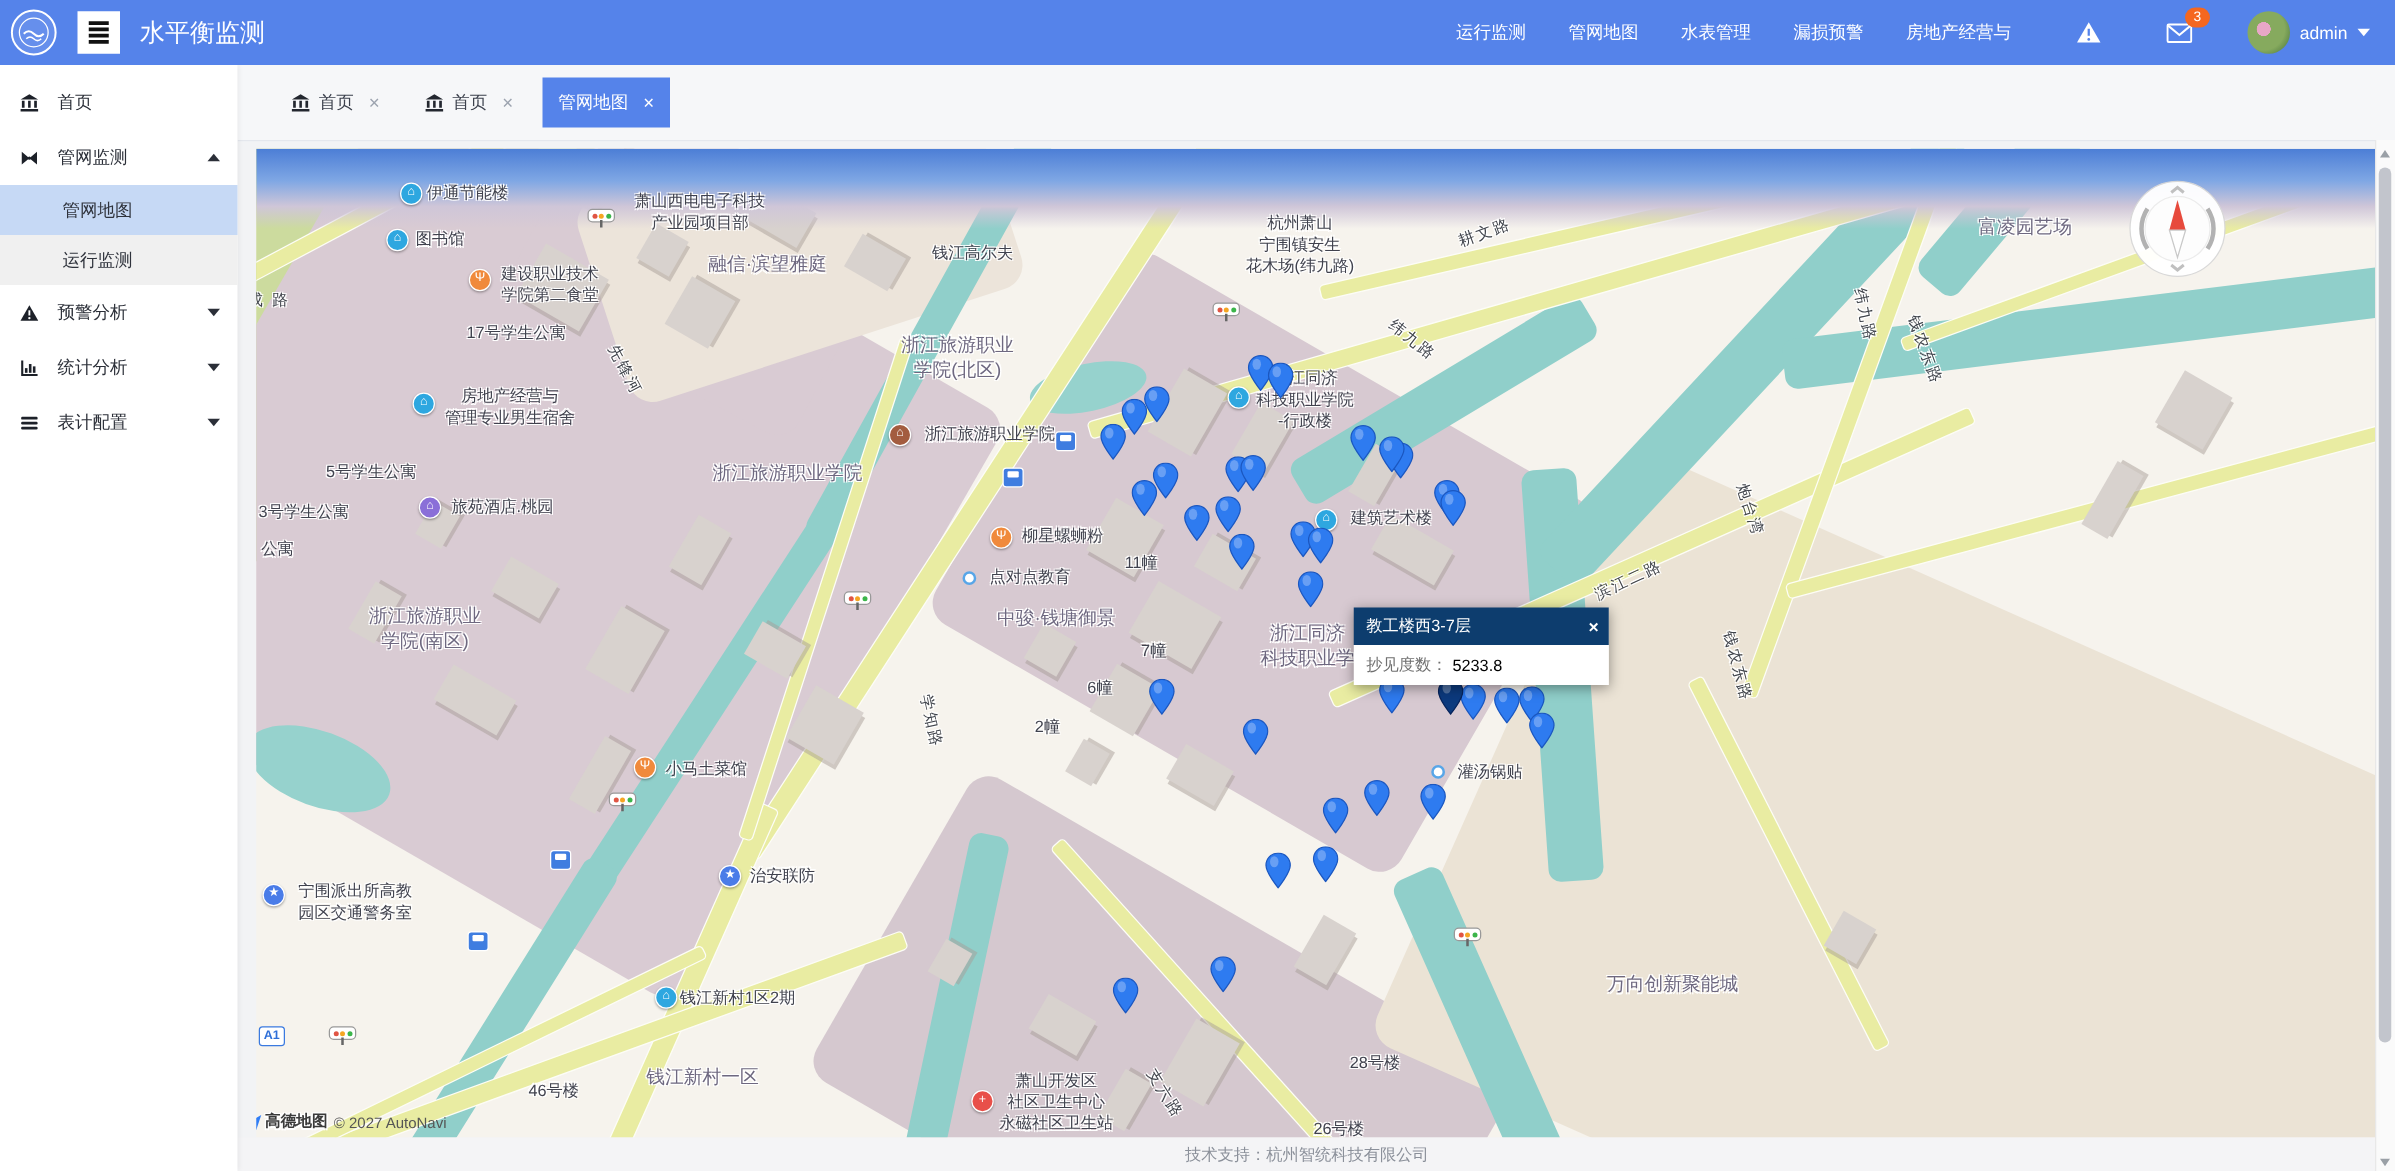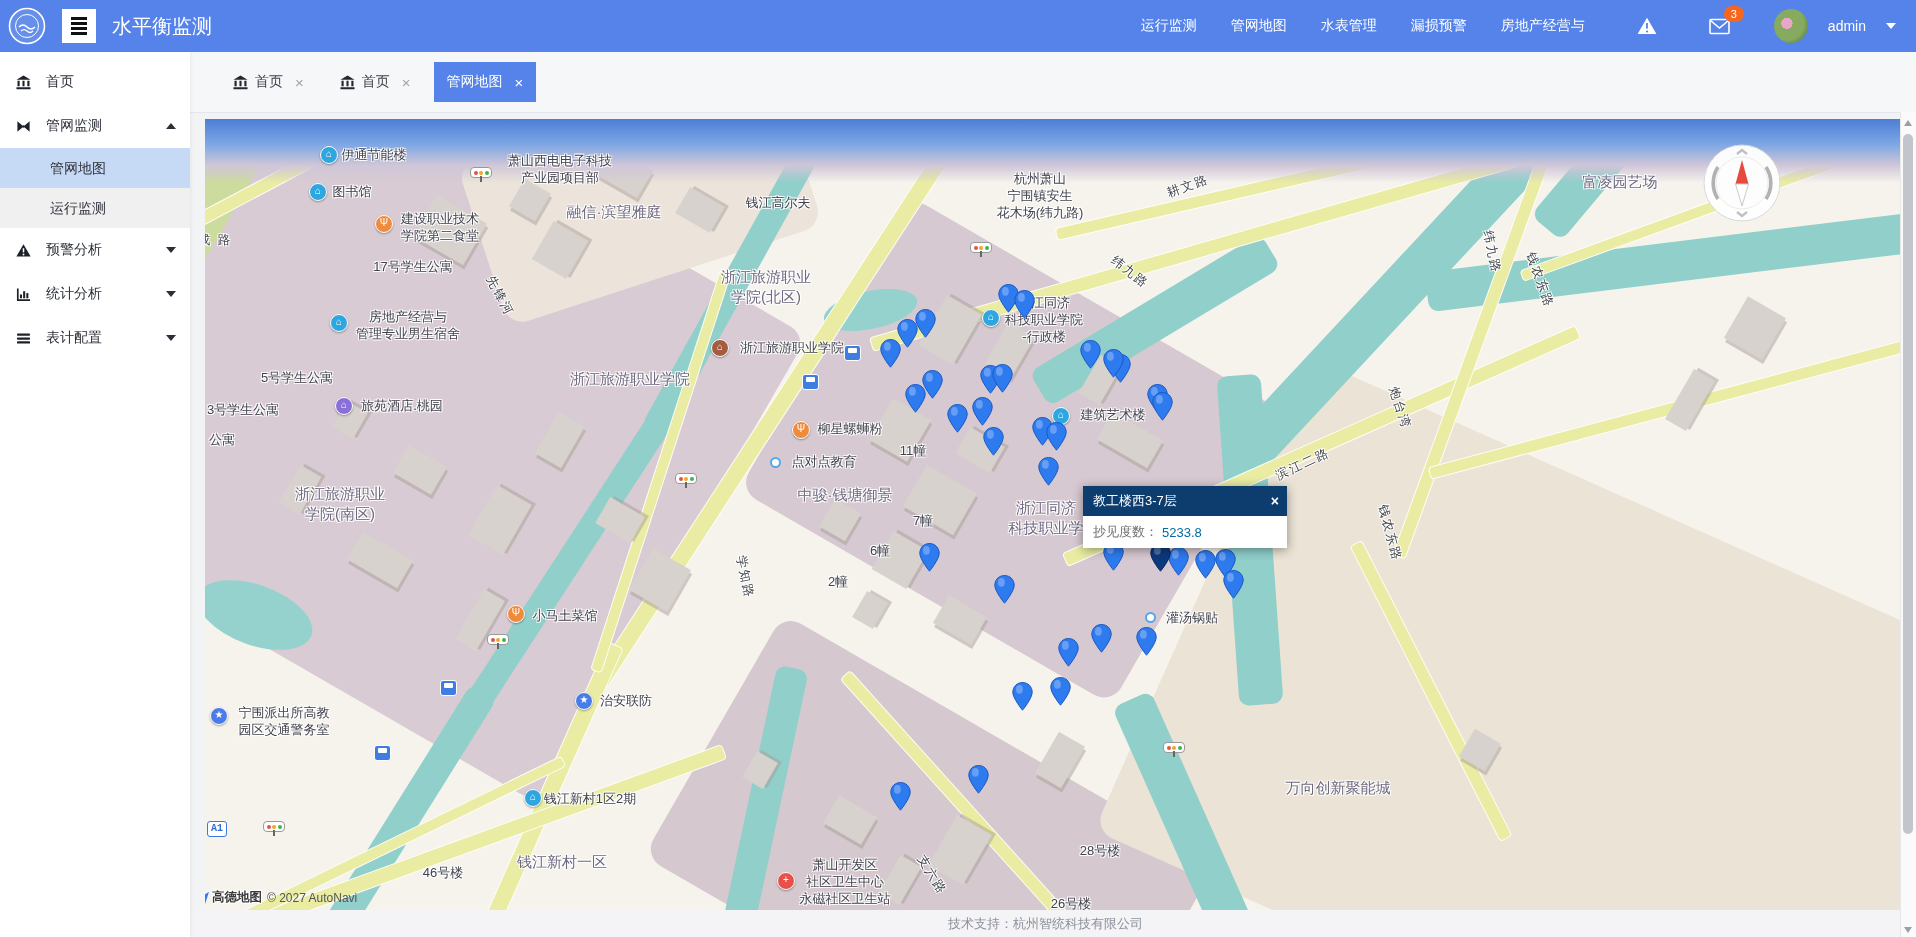--- a/index.html
+++ b/index.html
@@ -15,21 +15,21 @@
   .burger{width:34px;height:34px;background:#fff;margin-left:16px;display:flex;flex-direction:column;
           justify-content:center;align-items:center;gap:2.5px;cursor:pointer;}
   .burger i{width:16px;height:2.5px;background:#111;}
   .apptitle{font-size:20px;margin-left:16px;font-weight:500;}
   .hnav{margin-left:auto;display:flex;gap:34px;font-size:14px;align-items:center;}
   .nav-item{cursor:pointer;white-space:nowrap;}
   .hicons{display:flex;align-items:center;margin-left:52px;gap:52px;}
   .mailwrap{position:relative;display:flex;}
   .badge{position:absolute;top:-12px;right:-14px;background:#f5671f;color:#fff;font-size:11px;
          min-width:10px;height:16px;line-height:16px;border-radius:8px;padding:0 5px;text-align:center;}
-  .huser{display:flex;align-items:center;gap:20px;margin:0 20px 0 44px;font-size:14px;cursor:pointer;}
+  .huser{display:flex;align-items:center;gap:8px;margin:0 20px 0 44px;font-size:14px;cursor:pointer;}
   .avatar{width:34px;height:34px;border-radius:50%;
           background:radial-gradient(circle at 38% 42%, #e8a7c6 0 19%, #86aa5e 20% 58%, #3e6b35 100%);}
   .dcaret{width:0;height:0;border-left:5px solid transparent;border-right:5px solid transparent;border-top:6px solid #fff;}
   
   .sidebar{position:absolute;left:0;top:52px;width:190px;bottom:0;background:#fff;z-index:40;
            box-shadow:1px 0 4px rgba(0,0,0,.06);padding-top:8px;}
   .s-item{height:44px;display:flex;align-items:center;padding:0 14px 0 16px;font-size:14px;color:#2b2f38;cursor:pointer;}
   .s-ico{width:18px;margin-right:12px;display:flex;color:#1d2129;}
   .caret{margin-left:auto;width:0;height:0;border-left:5px solid transparent;border-right:5px solid transparent;
          border-top:6px solid #2b2f38;}
@@ -64,31 +64,31 @@
   .pdot{position:absolute;width:7px;height:7px;margin:-5px 0 0 -5px;border-radius:50%;background:#fff;border:2px solid #58a6e8;z-index:7;}
   .bus{position:absolute;width:15px;height:14px;margin:-8px 0 0 -8px;border-radius:3px;background:#3f7de0;border:1.5px solid #fff;z-index:7;}
   .bus i{display:block;margin:2px auto 0;width:9px;height:5px;background:#fff;border-radius:1px;}
   .tlight{position:absolute;width:20px;height:9px;margin:-11px 0 0 -10px;background:#fff;border:1px solid #999;
           border-radius:4px;display:flex;align-items:center;justify-content:center;gap:1.5px;z-index:7;}
   .tlight b{width:4px;height:4px;border-radius:50%;display:block;}
   .tlight .r{background:#e05544;} .tlight .y{background:#f5a623;} .tlight .g{background:#3bb54a;}
   .tlight:after{content:'';position:absolute;top:8px;left:9px;width:2px;height:6px;background:#666;}
   .pin{position:absolute;z-index:8;}
   .abadge{position:absolute;left:207px;top:821px;z-index:6;background:#fff;border:1.5px solid #3b7ae0;color:#2e6fd8;
-          font-size:10px;font-weight:700;padding:0 3px;border-radius:3px;height:14px;line-height:14px;font-family:Liberation Mono, monospace;}
+          font-size:10px;font-weight:700;padding:0 3px;border-radius:3px;height:14px;line-height:14px;}
   .attr{position:absolute;left:196px;top:889px;z-index:8;display:flex;align-items:center;gap:5px;font-size:12px;color:#555;}
   .amap-logo{display:flex;align-items:center;gap:2px;font-weight:700;color:#3a3a3a;font-size:12.5px;
              text-shadow:-1px -1px 0 #fff,1px -1px 0 #fff,-1px 1px 0 #fff,1px 1px 0 #fff;}
   .compass{position:absolute;right:119px;top:24px;z-index:10;cursor:pointer;}
   
   .popup{position:absolute;left:1083px;top:486px;width:204px;z-index:70;box-shadow:0 2px 10px rgba(0,0,0,.4);}
   .p-h{height:30px;background:#0d3d6e;color:#fff;display:flex;align-items:center;padding:0 8px 0 10px;font-size:13px;}
   .p-x{margin-left:auto;cursor:pointer;font-size:14px;font-weight:700;}
   .p-b{height:32px;background:#fff;display:flex;align-items:center;padding:0 10px;font-size:13px;color:#707070;gap:4px;}
-  .p-b b{color:#0369a1;font-weight:400;}
+  .p-b b{color:#000000;font-weight:400;}
   
   .footer{position:absolute;left:190px;right:15px;top:910px;height:27px;background:#f4f4f6;display:flex;
           align-items:center;justify-content:center;font-size:13px;color:#8b909a;z-index:20;}
   .sbar{position:absolute;right:0;top:112px;width:15px;bottom:0;background:#fafafa;border-left:1px solid #e8e8e8;z-index:60;}
   .sb-up{position:absolute;top:8px;left:3px;width:0;height:0;border-left:4.5px solid transparent;
          border-right:4.5px solid transparent;border-bottom:6px solid #9aa0a6;cursor:pointer;}
   .sb-dn{position:absolute;bottom:4px;left:3px;width:0;height:0;border-left:4.5px solid transparent;
          border-right:4.5px solid transparent;border-top:6px solid #9aa0a6;cursor:pointer;}
   .sb-th{position:absolute;left:2px;top:22px;width:10px;height:700px;background:#c2c5cc;border-radius:5px;cursor:pointer;}
 </style>

